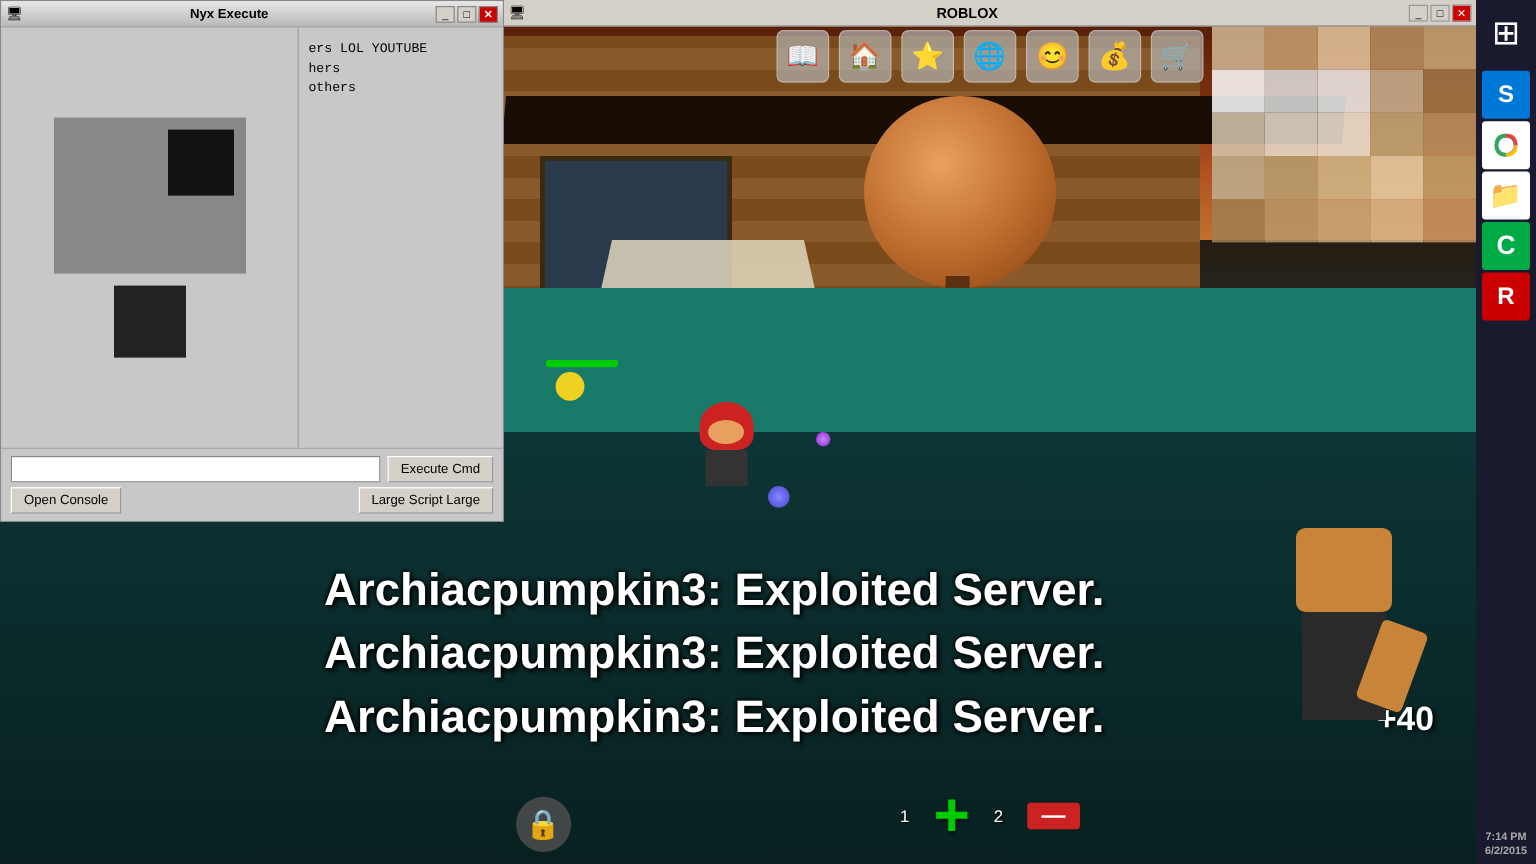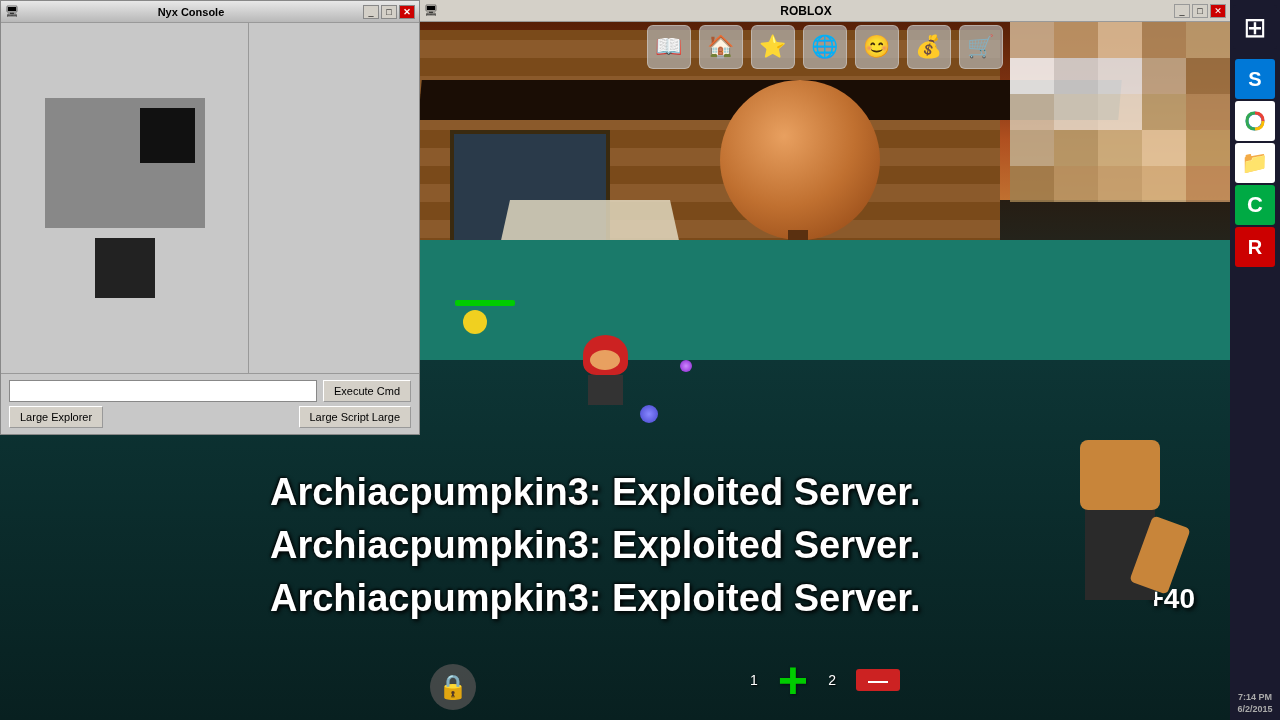--- a/index.html
+++ b/index.html
@@ -693,44 +693,49 @@
 
   <div style="flex:1"></div>
   <div class="datetime" style="position:relative;right:0;bottom:0;font-size:9px;color:#aaa;text-align:center;padding-bottom:4px;">
     <div>7:14 PM<br>6/2/2015</div>
   </div>
 </div>
 
 <div id="nyx-console">
   <div class="nyx-titlebar">
     <div style="font-size:11px;">🖥</div>
-    <div class="nyx-title">Nyx Console</div>
+    <div class="nyx-title">Nyx Execute</div>
     <div class="nyx-tb-buttons">
       <div class="nyx-tb-btn">_</div>
       <div class="nyx-tb-btn">□</div>
       <div class="nyx-tb-btn close">✕</div>
     </div>
   </div>
 
   <div class="nyx-body">
     <div class="nyx-main">
 
       <div class="nyx-left">
         <div class="nyx-image-box">
           <div class="black-square"></div>
         </div>
         <div class="nyx-image-box2"></div>
       </div>
 
+      <div class="nyx-right">
+        <div class="nyx-right-line">ers LOL YOUTUBE</div>
+        <div class="nyx-right-line">hers</div>
+        <div class="nyx-right-line">others</div>
+      </div>
     </div>
 
     <div class="nyx-controls">
       <div class="nyx-row">
         <input class="nyx-input" type="text" placeholder="" style="">
         <button class="nyx-btn">Execute Cmd</button>
       </div>
       <div class="nyx-bottom-row">
-        <button class="nyx-btn">Large Explorer</button>
+        <button class="nyx-btn">Open Console</button>
         <button class="nyx-btn">Large Script Large</button>
       </div>
     </div>
   </div>
 </div>
 
 </body></html>

